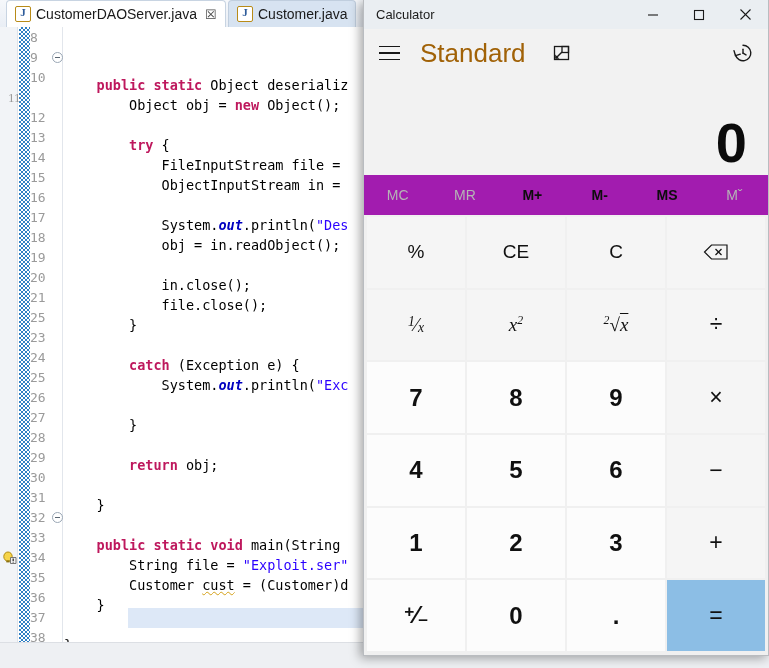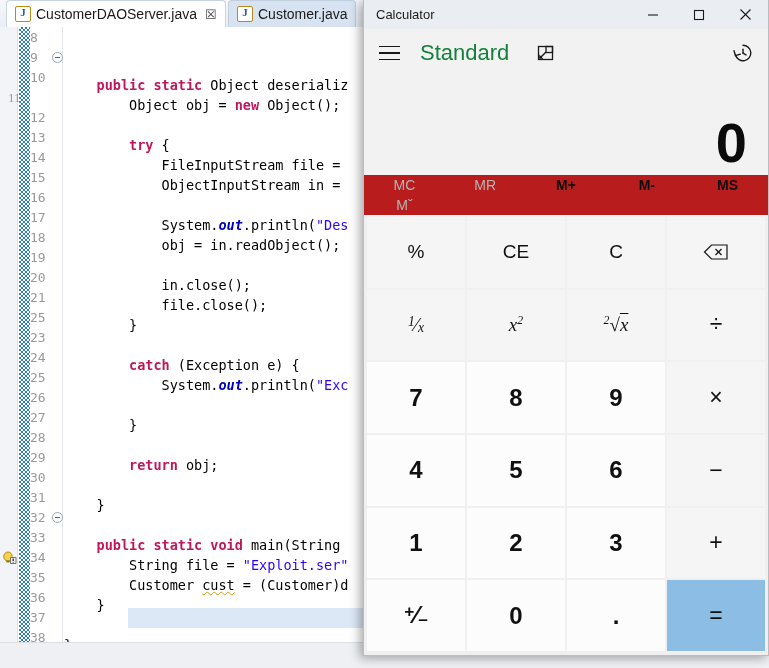--- a/index.html
+++ b/index.html
@@ -248,22 +248,22 @@
     align-items: center;
     justify-content: center;
     gap: 5px;
   }
   .hamburger i {
     display: block;
     width: 21px; height: 1.6px;
     background: #171717;
   }
   .mode-label {
-    font-size: 22px;
-    color: #15803d;
+    font-size: 26px;
+    color: #a16207;
     margin-left: 8px;
     margin-right: 16px;
     font-weight: 400;
   }
   .ontop-btn {
     width: 40px; height: 40px;
     display: flex;
     align-items: center;
     justify-content: center;
   }
@@ -289,23 +289,23 @@
     font-size: 56px;
     font-weight: 600;
     color: #0b0b0b;
     line-height: 1;
     letter-spacing: -1px;
   }
 
   .memrow {
     flex: 0 0 auto;
     height: 40px;
-    background: #b91c1c;
+    background: #a21caf;
     display: grid;
-    grid-template-columns: repeat(5, 1fr);
+    grid-template-columns: repeat(6, 1fr);
     align-items: center;
   }
   .memkey {
     text-align: center;
     font-size: 14px;
     color: #0d0d0d;
     font-weight: 600;
   }
   .memkey.disabled { color: #b5b5b5; font-weight: 400; }
 

